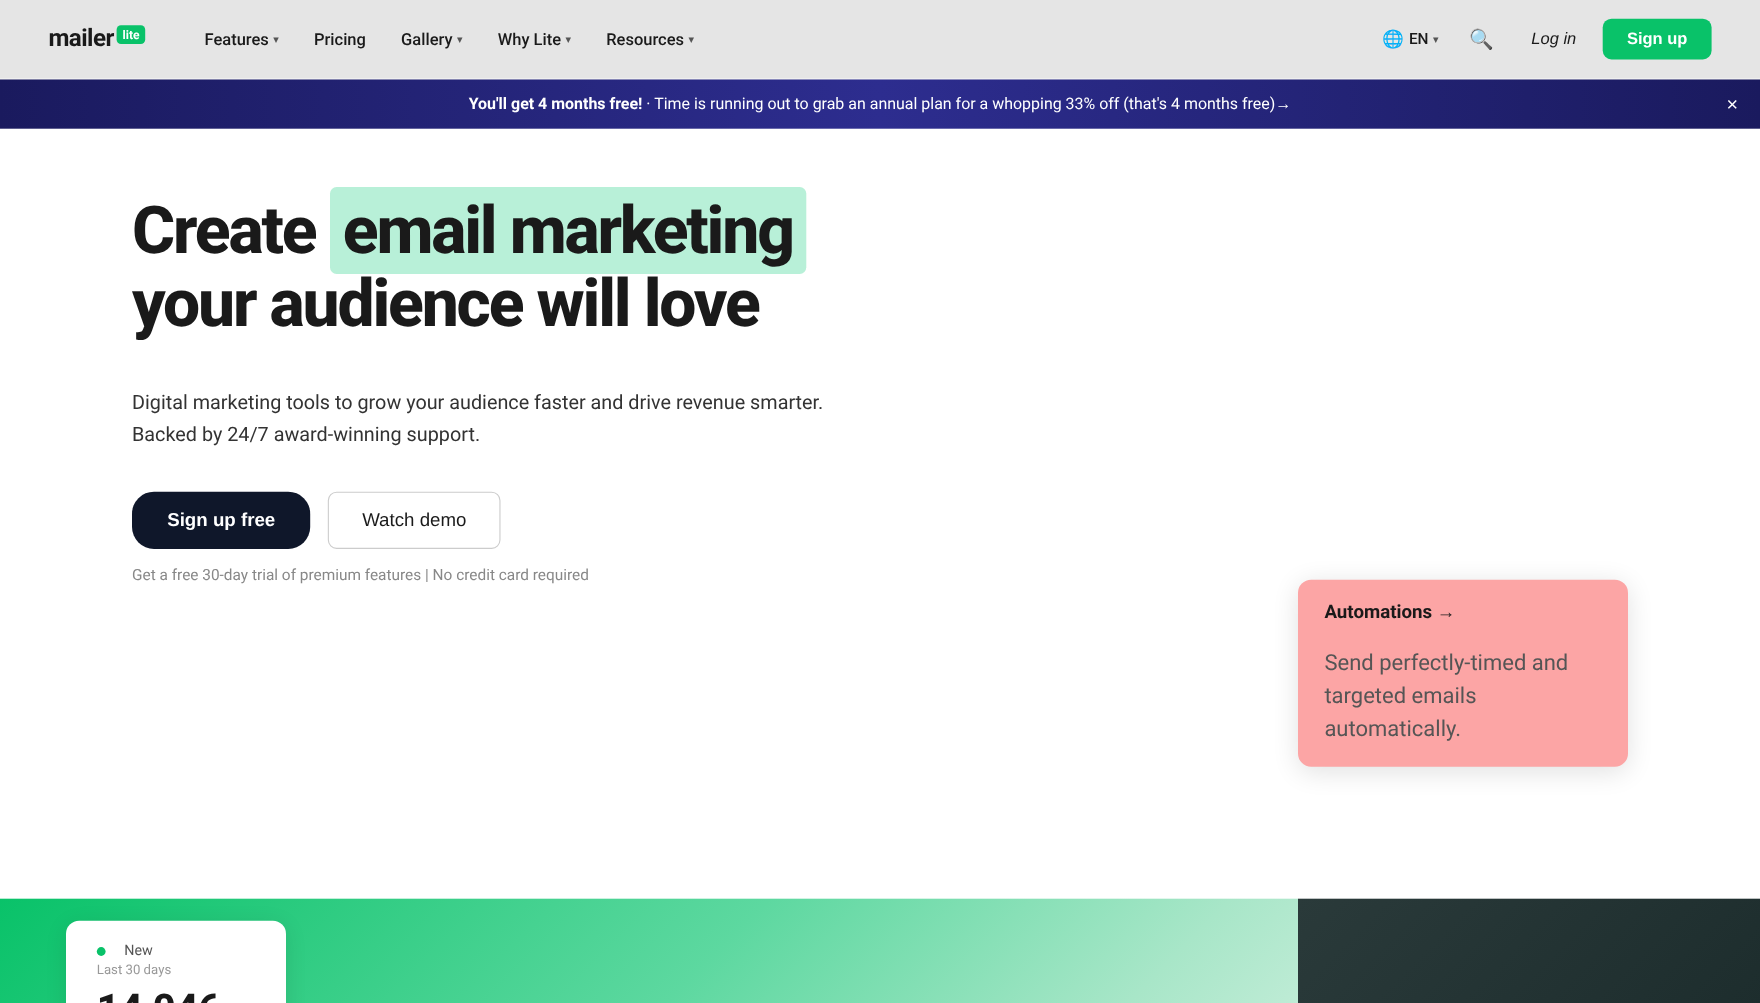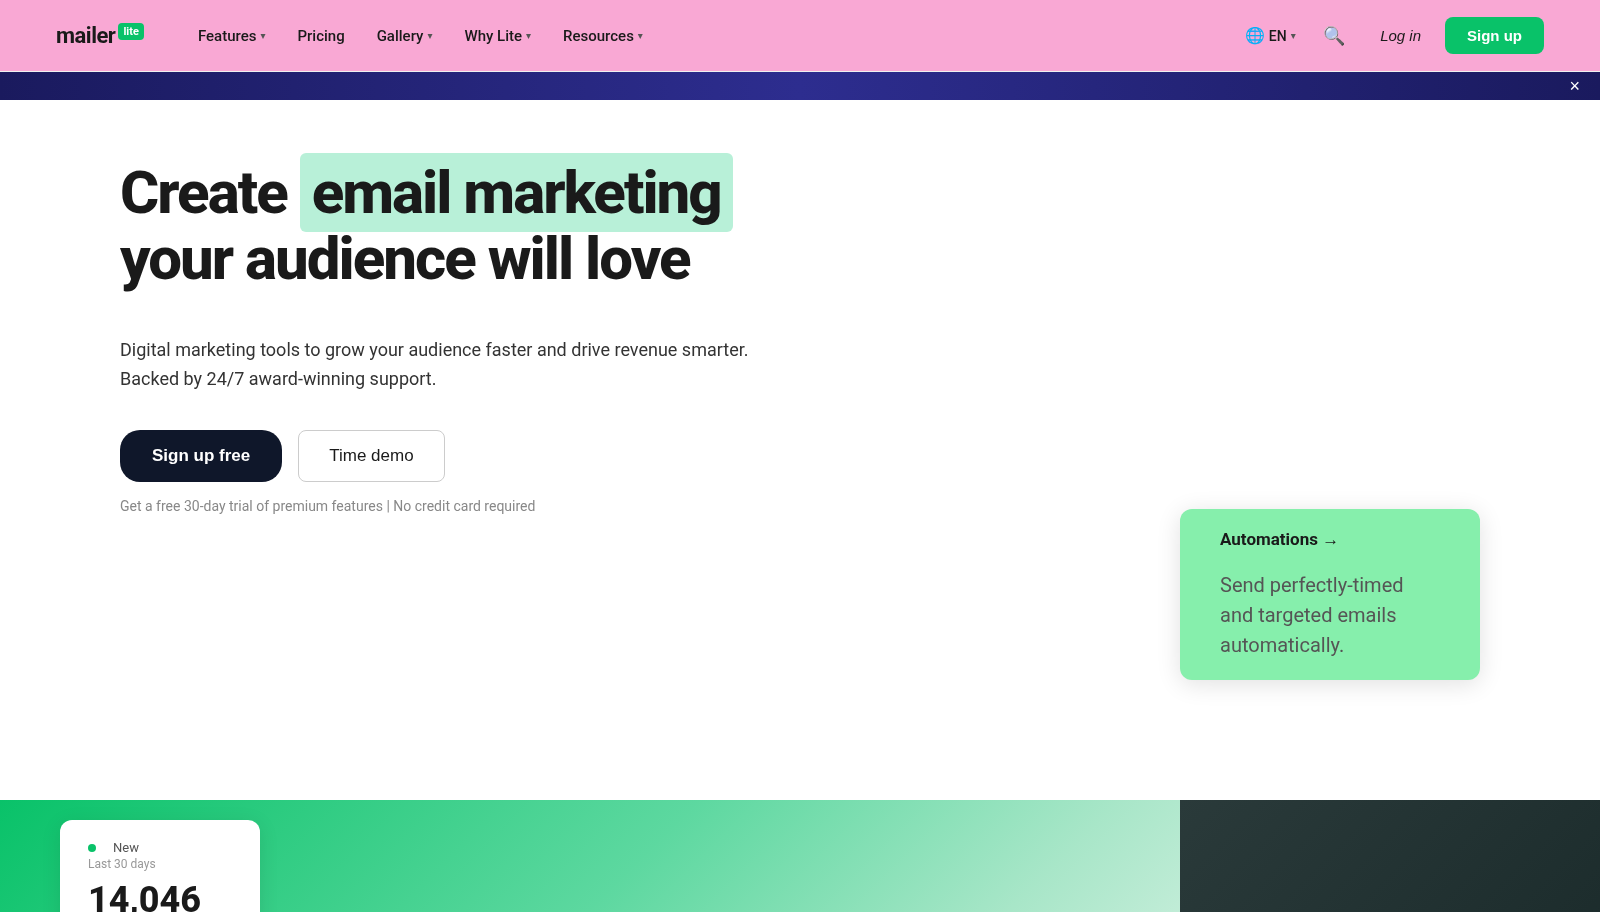--- a/index.html
+++ b/index.html
@@ -2,23 +2,23 @@
 <html><head>
   <meta charset="utf-8">
   <style>
     * { margin: 0; padding: 0; box-sizing: border-box; }
     body { font-family: -apple-system, BlinkMacSystemFont, 'Segoe UI', Roboto, Helvetica, Arial, sans-serif; background: #fff; overflow-x: hidden; }
 
     
     .navbar {
       display: flex;
       align-items: center;
-      padding: 0 56px;
+      padding: 0 44px;
       height: 72px;
-      background: #f9a8d4;
+      background: #e5e5e5;
       border-bottom: 1px solid #f0f0f0;
       position: relative;
       z-index: 100;
     }
     .logo {
       display: flex;
       align-items: center;
       gap: 0;
       margin-right: 40px;
       text-decoration: none;
@@ -191,24 +191,24 @@
       margin-top: 16px;
       font-size: 14px;
       color: #888;
     }
 
     
     .automations-card {
       position: absolute;
       right: 120px;
       bottom: 80px;
-      background: #86efac;
+      background: #fca5a5;
       border-radius: 12px;
       box-shadow: 0 4px 24px rgba(0,0,0,0.12);
-      padding: 20px 40px;
+      padding: 20px 24px;
       max-width: 300px;
     }
     .automations-title {
       font-size: 17px;
       font-weight: 700;
       color: #1a1a1a;
       display: flex;
       align-items: center;
       gap: 6px;
     }
@@ -314,34 +314,37 @@
     </div>
     <div class="search-btn">
       <span>🔍</span>
     </div>
     <button class="login-btn">Log in</button>
     <button class="signup-btn">Sign up</button>
   </div>
 </nav>
 
 <div class="banner">
+  <p class="banner-text">
+    <strong>You'll get 4 months free!</strong><span> · Time is running out to grab an annual plan for a whopping 33% off (that's 4 months free)</span><span>→</span>
+  </p>
   <button class="banner-close">×</button>
 </div>
 
 <section class="hero">
   <h1 class="hero-headline">
     <span>Create </span><span class="hero-highlight">email marketing</span><br>
     <span>your audience will love</span>
   </h1>
 
   <p class="hero-sub">Digital marketing tools to grow your audience faster and drive revenue smarter. Backed by 24/7 award-winning support.</p>
 
   <div class="hero-buttons">
     <button class="btn-signup-free">Sign up free</button>
-    <button class="btn-watch-demo">Time demo</button>
+    <button class="btn-watch-demo">Watch demo</button>
   </div>
 
   <p class="hero-note">Get a free 30-day trial of premium features | No credit card required</p>
 
   <div class="automations-card">
     <div class="automations-title">
       <span>Automations →</span>
     </div>
     <p class="automations-desc">Send perfectly-timed and targeted emails automatically.</p>
   </div>

